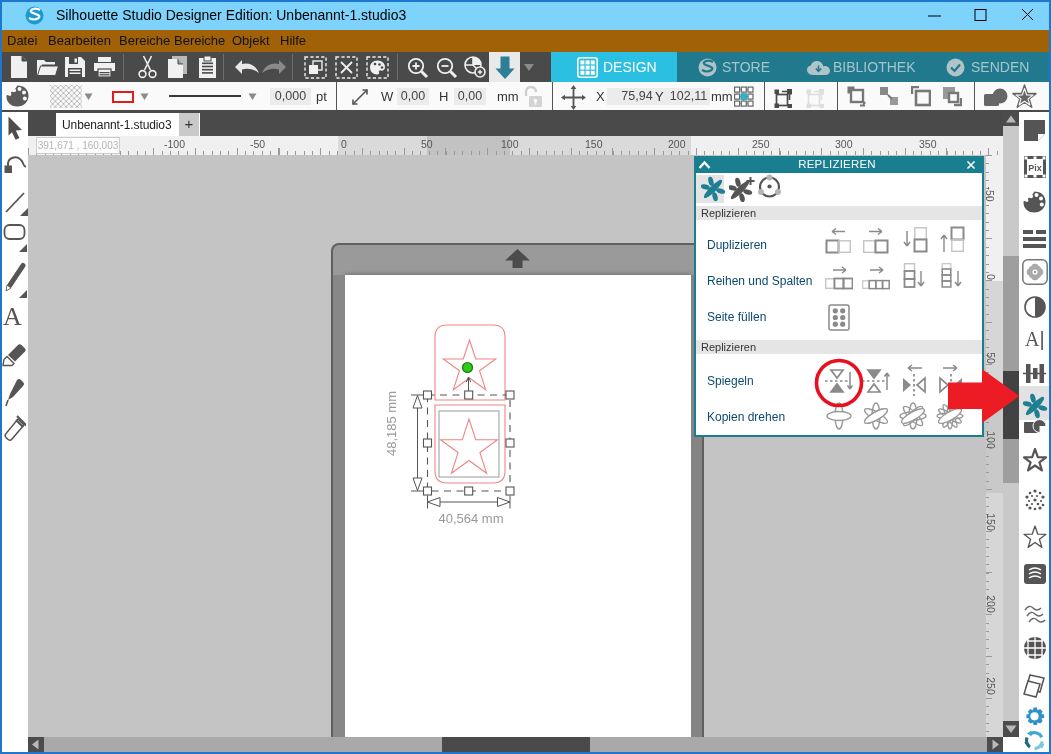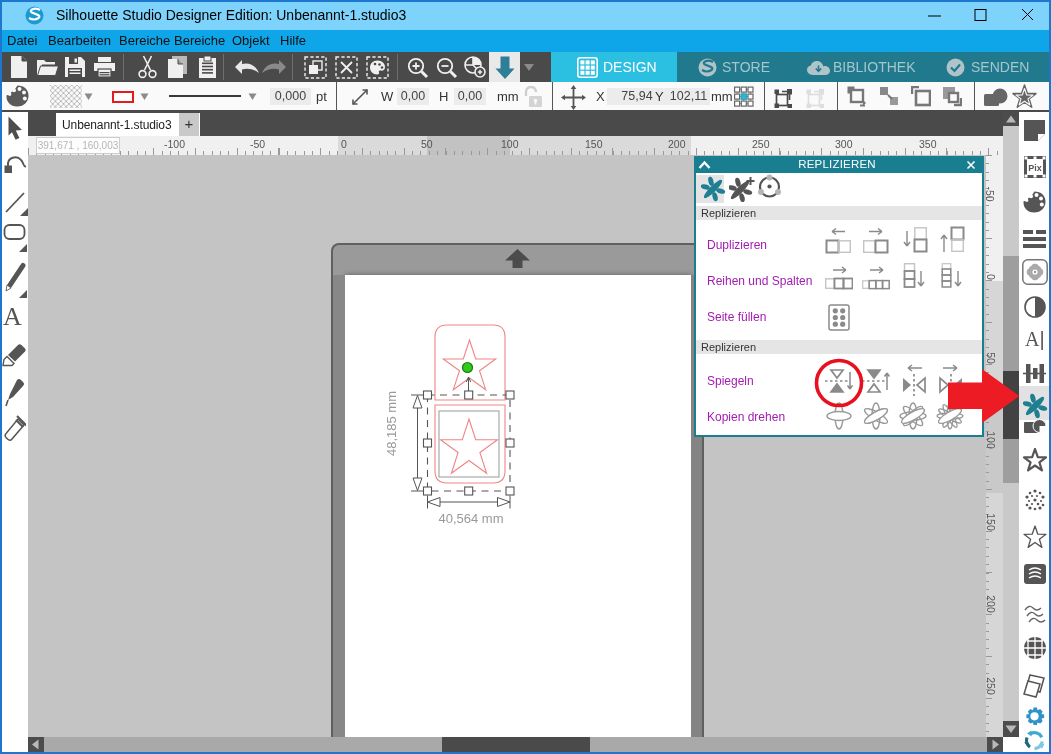--- a/index.html
+++ b/index.html
@@ -4,21 +4,21 @@
 <style>
 * { margin:0; padding:0; box-sizing:border-box; }
 html,body { width:1051px; height:754px; overflow:hidden; }
 body { font-family:"Liberation Sans", sans-serif; position:relative; background:#fff; }
 #win { position:absolute; left:0; top:0; width:1051px; height:754px; border:1px solid #2076c8; border-top:2px solid #2076c8; border-left:2px solid #2076c8; background:#fff; }
 .abs { position:absolute; }
 
 #titlebar { position:absolute; left:0; top:0; width:1049px; height:30px; background:#7dd3fc; }
 #title-text { position:absolute; left:56px; top:7px; font-size:14px; color:#000; }
 
-#menubar { position:absolute; left:0; top:30px; width:1049px; height:22px; background:#0ea5e9; font-size:13px; color:#111; }
+#menubar { position:absolute; left:0; top:30px; width:1049px; height:22px; background:#a16207; font-size:13px; color:#111; }
 #menubar span { position:absolute; top:3px; }
 
 #tb1 { position:absolute; left:0; top:52px; width:1049px; height:30px; background:#4a4a4a; }
 .sep1 { position:absolute; top:2px; width:1px; height:26px; background:#6e6e6e; }
 .ticon { position:absolute; top:3px; }
 #panbtn { position:absolute; left:489px; top:0; width:31px; height:30px; background:#e9e9e9; }
 #designtab { position:absolute; left:551px; top:0; width:126px; height:30px; background:#2bbfe1; color:#fff; font-size:14px; }
 #tealtabs { position:absolute; left:677px; top:0; width:372px; height:36px; background:#20798d; color:#a5c6cd; font-size:14px; }
 
 #tb2 { position:absolute; left:0; top:82px; width:1049px; height:30px; background:#fafafa; border-bottom:2px solid #4a4a4a; }
@@ -44,21 +44,21 @@
 
 #vscroll { position:absolute; left:1003px; top:112px; width:16px; height:625px; background:#c9c9c9; }
 #vthumb { position:absolute; left:0; top:259px; width:16px; height:68px; background:#424242; }
 #hscroll { position:absolute; left:28px; top:737px; width:975px; height:15px; background:#a9a9a9; }
 #hthumb { position:absolute; left:414px; top:0px; width:148px; height:15px; background:#4a4a4a; }
 #blsquare { position:absolute; left:0px; top:737px; width:28px; height:17px; background:#fff; }
 
 #panel { position:absolute; left:694px; top:156px; width:290px; height:281px; background:#fff; border:2px solid #187e90; }
 #phead { position:absolute; left:-2px; top:-2px; width:290px; height:17px; background:#187e90; color:#fff; }
 .pstrip { position:absolute; left:0px; width:286px; height:14px; background:#e5e5e5; color:#333; font-size:11px; line-height:14px; }
-.plbl { position:absolute; left:11px; font-size:12px; color:#a21caf; }
+.plbl { position:absolute; left:11px; font-size:12px; color:#0c4a6e; }
 
 #redarrow { position:absolute; left:946px; top:367px; z-index:60; }
 #redcircle { position:absolute; left:814px; top:358px; z-index:55; }
 </style>
 </head>
 <body>
 <div id="win"></div>
 
 <div id="titlebar">
   <svg class="abs" style="left:25px;top:6px" width="19" height="19" viewBox="0 0 19 19">

